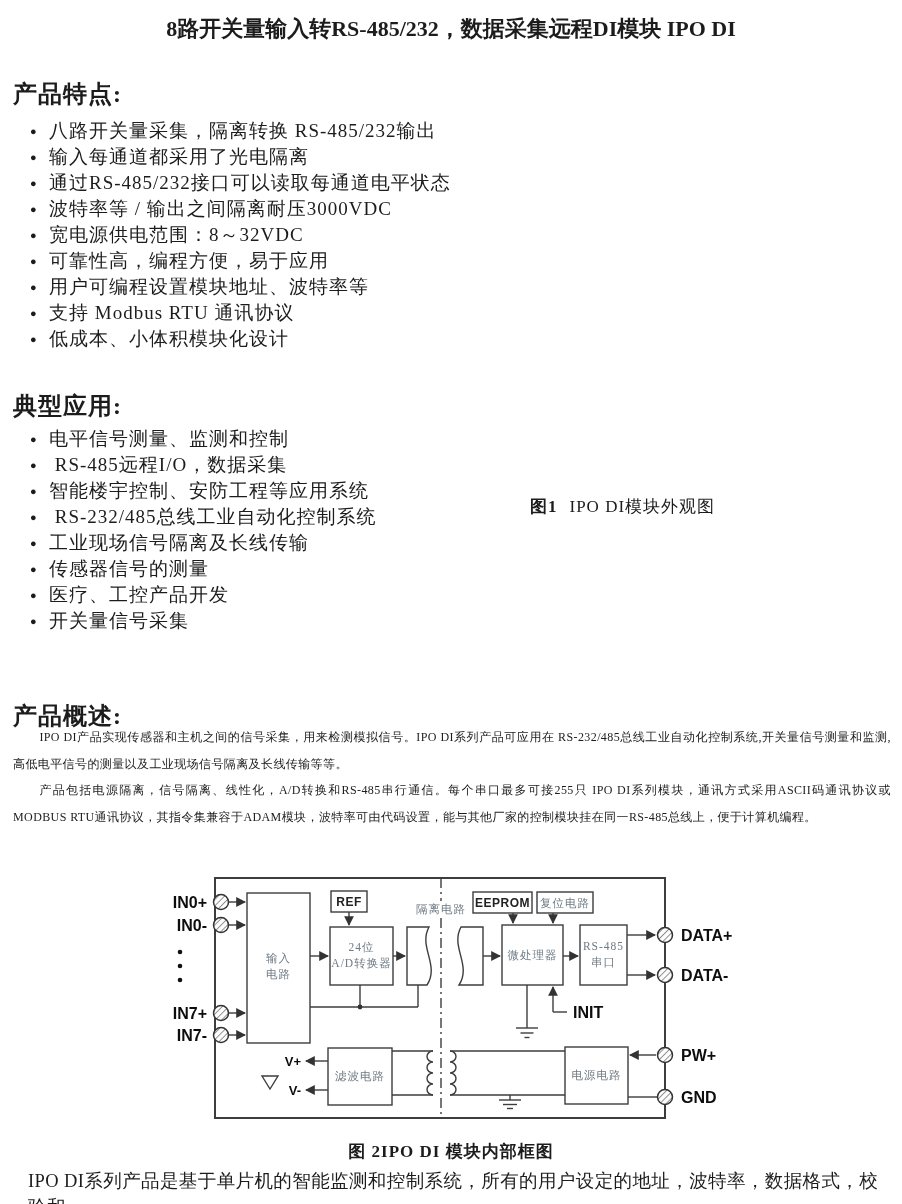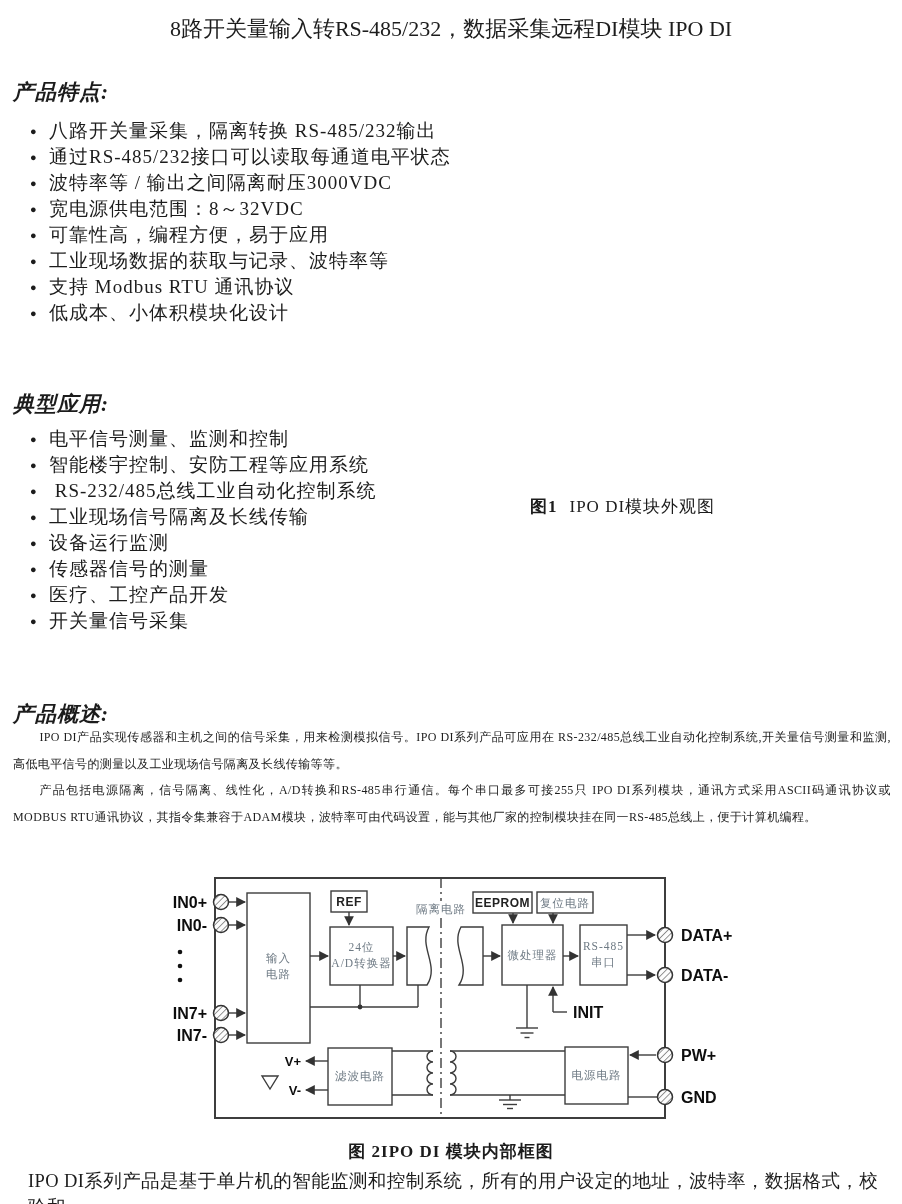--- a/index.html
+++ b/index.html
@@ -1,20 +1,20 @@
 <!DOCTYPE html>
 <html><head>
 <meta charset="utf-8">
 <style>
   html,body{margin:0;padding:0;background:#fff;}
   body{width:902px;height:1204px;position:relative;overflow:hidden;
        font-family:"Liberation Serif","DejaVu Serif",serif;color:#1c1c1c;}
   .abs{position:absolute;}
-  .title{top:14px;left:0;width:902px;text-align:center;font-size:22px;font-weight:normal;margin:0;}
-  .heading{left:13px;font-size:21px;font-weight:bold;letter-spacing:1px;font-style:italic;}
+  .title{top:14px;left:0;width:902px;text-align:center;font-size:22px;font-weight:bold;margin:0;}
+  .heading{left:13px;font-size:24px;font-weight:bold;letter-spacing:1px;}
   #features-heading{top:78px;}
   #applications-heading{top:390px;}
   #overview-heading{top:700px;}
   ul.blist{left:22px;margin:8px;padding:0;list-style:none;font-size:19px;letter-spacing:1px;}
   ul.blist li{position:relative;height:26px;line-height:26px;padding-left:19px;white-space:pre;}
   ul.blist li::before{content:"\25CF";position:absolute;left:0;top:0;font-size:11px;line-height:26px;}
   #features-list{top:110px;}
   #applications-list{top:418px;}
   .figcap{font-size:17px;letter-spacing:1px;}
   #figure1-caption{left:530px;top:495px;}
@@ -35,36 +35,37 @@
   .wire{stroke:#3d3d3d;stroke-width:1.4;fill:none;}
 </style>
 </head>
 <body>
 
 <h1 class="abs title">8路开关量输入转RS-485/232，数据采集远程DI模块 IPO DI</h1>
 
 <div class="abs heading" id="features-heading">产品特点:</div>
 <ul class="abs blist" id="features-list">
   <li>八路开关量采集，隔离转换 RS-485/232输出</li>
+  <li>输入每通道都采用了光电隔离</li>
   <li>通过RS-485/232接口可以读取每通道电平状态</li>
   <li>波特率等 / 输出之间隔离耐压3000VDC</li>
   <li>宽电源供电范围：8～32VDC</li>
   <li>可靠性高，编程方便，易于应用</li>
-  <li>工业现场数据的获取与记录、波特率等</li>
+  <li>用户可编程设置模块地址、波特率等</li>
   <li>支持 Modbus RTU 通讯协议</li>
   <li>低成本、小体积模块化设计</li>
 </ul>
 
 <div class="abs heading" id="applications-heading">典型应用:</div>
 <ul class="abs blist" id="applications-list">
   <li>电平信号测量、监测和控制</li>
+  <li> RS-485远程I/O，数据采集</li>
   <li>智能楼宇控制、安防工程等应用系统</li>
   <li> RS-232/485总线工业自动化控制系统</li>
   <li>工业现场信号隔离及长线传输</li>
-  <li>设备运行监测</li>
   <li>传感器信号的测量</li>
   <li>医疗、工控产品开发</li>
   <li>开关量信号采集</li>
 </ul>
 
 <div class="abs figcap" id="figure1-caption">
   <span class="lbl">图1</span><span>IPO DI模块外观图</span>
 </div>
 
 <div class="abs heading" id="overview-heading">产品概述:</div>

